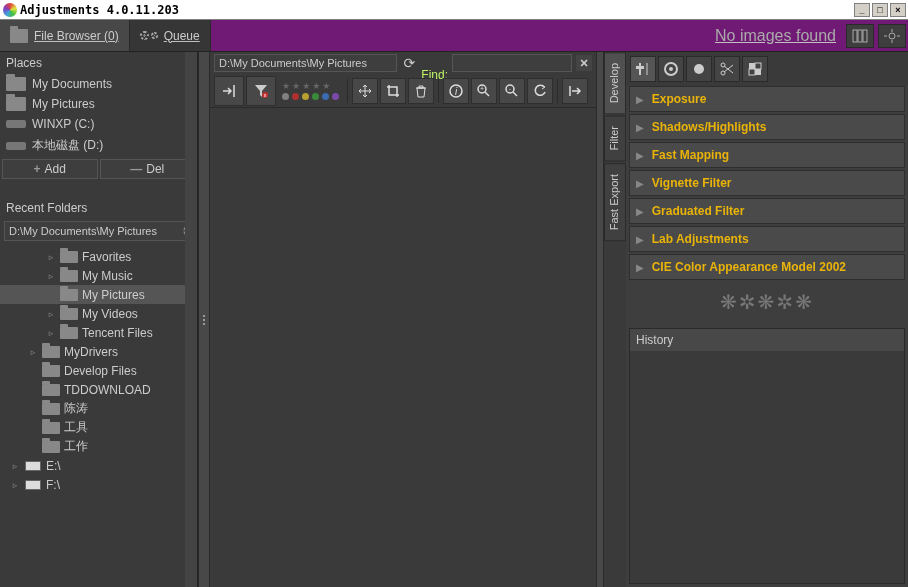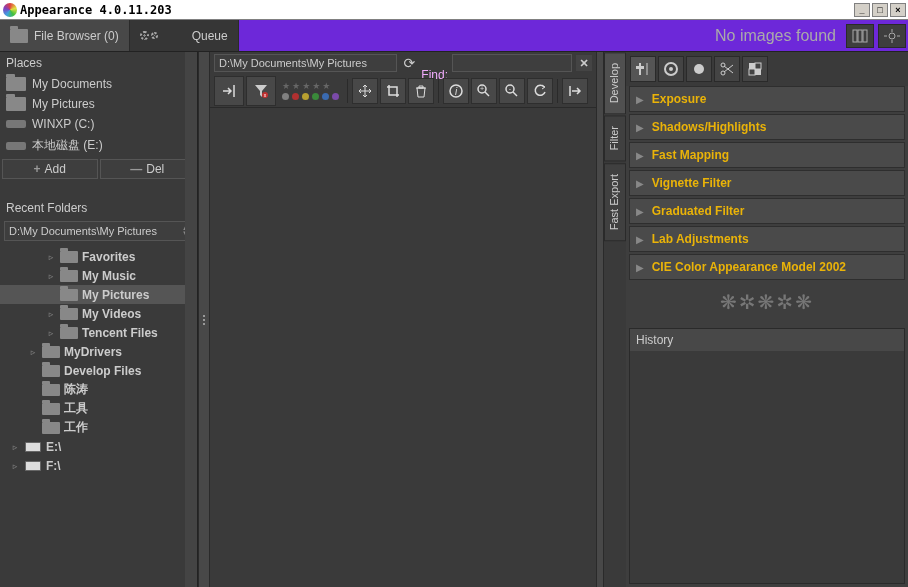--- a/index.html
+++ b/index.html
@@ -7,23 +7,23 @@
 
   
   .titlebar { height: 20px; background: #ffffff; display: flex; align-items: center; border-bottom: 1px solid #808080; }
   .titlebar-icon { width: 14px; height: 14px; margin: 0 3px; border-radius: 50%;
     background: conic-gradient(#e04040, #e0e040, #40c040, #40a0e0, #8040c0, #e04040); }
   .titlebar-text { font-family: "SimSun","MS Sans Serif",monospace; font-size: 12px; font-weight: bold; color: #000; }
   .titlebar-spacer { flex: 1; }
   .winbtn { width: 16px; height: 14px; margin-right: 2px; background: #d4d0c8; border: 1px solid #808080; display:flex; align-items:center; justify-content:center; font-size:9px; color:#000; font-weight:bold; cursor:pointer;}
 
   
-  .tabbar { height: 32px; background: #6d28d9; display: flex; align-items: stretch; border-bottom: 1px solid #222; }
+  .tabbar { height: 32px; background: #701a75; display: flex; align-items: stretch; border-bottom: 1px solid #222; text-decoration: underline; }
   .tab { display: flex; align-items: center; padding: 0 10px; background: #484848; border-right: 1px solid #2a2a2a; cursor:pointer; }
-  .tab.inactive { background: #363636; gap: 28px; }
+  .tab.inactive { background: #363636; }
   .tab .ticon { width: 18px; height: 14px; margin-right: 6px; }
   .tab .folder-ico { background: #888; border-radius: 1px; position:relative; }
   .tab .folder-ico:before{content:"";position:absolute;top:-3px;left:0;width:8px;height:3px;background:#888;border-radius:1px 1px 0 0;}
   .tab .gears-ico { display:flex; gap:2px; align-items:center;}
   .gear { width:9px;height:9px;border-radius:50%;background:radial-gradient(circle,#888 35%,transparent 36%);border:2px dotted #aaa;}
   .tab-label { color:#ccc; font-size:12px;}
   .tabbar-spacer { flex:1; }
   .right-status { display:flex; align-items:center; padding:0 8px; color:#aaa; font-size:16px;}
   .mode-btn { width:28px; height:24px; margin:4px 2px; background:#3e3e3e; border:1px solid #2a2a2a; display:flex;align-items:center;justify-content:center; color:#999; cursor:pointer;}
 
@@ -48,34 +48,34 @@
   .updown { display:flex;flex-direction:column;font-size:6px;line-height:5px;color:#888;}
 
   .tree { flex:1; overflow:hidden; padding:4px 0;}
   .tree-row { display:flex; align-items:center; padding:1px 0; cursor:pointer; height:19px;}
   .tree-row.selected { background:#555;}
   .tree-indent { display:inline-block;}
   .expander { width:10px;text-align:center;color:#888;font-size:9px;}
   .tree-folder { width:18px;height:12px;background:#888;border-radius:1px;margin:0 4px;position:relative;}
   .tree-folder:before{content:"";position:absolute;top:-3px;left:0;width:8px;height:3px;background:#888;border-radius:1px 1px 0 0;}
   .tree-drive { width:16px;height:10px;background:#ddd;border:1px solid #666;border-radius:1px;margin:0 5px;position:relative;}
-  .tree-text { color:#ccc; font-size:12px;font-weight:bold;}
+  .tree-text { color:#ccc; font-size:12px;}
 
   
   .vsplit { width:12px; background:#484848; border-left:1px solid #2a2a2a;border-right:1px solid #2a2a2a; position:relative; cursor:col-resize;}
   .vsplit.thin { width:8px;}
   .vsplit .grip{position:absolute;top:50%;left:50%;transform:translate(-50%,-50%);display:flex;flex-direction:column;gap:2px;}
   .vsplit .grip span{width:2px;height:2px;background:#999;}
 
   
   .center-panel { flex:1; background:#3a3a3a; display:flex; flex-direction:column;}
   .path-row { display:flex; align-items:center; height:22px; padding:2px 4px; gap:4px;}
   .path-box { flex:1; min-width:170px; height:18px; background:#3e3e3e; border:1px solid #555; display:flex;align-items:center;padding:0 4px;color:#ccc;font-size:11px;}
   .refresh-ico { width:16px;height:16px;display:flex;align-items:center;justify-content:center;color:#ccc;cursor:pointer;font-size:14px;}
-  .find-label{color:#f0abfc;font-size:12px;margin-top:24px;}
+  .find-label{color:#bef264;font-size:12px;margin-top:24px;}
   .find-input { width:120px;height:18px;background:#3e3e3e;border:1px solid #555;}
   .close-x { width:16px;height:16px;display:flex;align-items:center;justify-content:center;color:#ccc;cursor:pointer;font-weight:bold;background:#444;}
 
   .toolbar { display:flex; align-items:center; height:34px; padding:2px 4px; gap:2px; border-bottom:1px solid #2a2a2a;}
   .tbtn { width:26px;height:26px;background:#484848;border:1px solid #2e2e2e;display:flex;align-items:center;justify-content:center;cursor:pointer;font-size:14px;color:#ddd;}
   .tbtn.big { width:30px;height:30px;}
   .star-box { display:flex;flex-direction:column;gap:2px;padding:0 4px;}
   .stars { display:flex;gap:2px;}
   .star { color:#666;font-size:9px;}
   .dots { display:flex;gap:3px;}
@@ -103,21 +103,21 @@
   .history-box { margin:6px 3px 3px 3px; flex:1; border:1px solid #2a2a2a;background:#3a3a3a;}
   .history-head { background:#484848;padding:4px 6px;color:#ccc;font-size:12px;}
   .scrollbar-shell{position:relative;}
   .fake-vscroll{position:absolute;right:0;top:0;width:12px;height:100%;background:#444;}
 </style>
 </head>
 <body>
 
 <div class="titlebar">
   <div class="titlebar-icon"></div>
-  <div class="titlebar-text">Appearance 4.0.11.203</div>
+  <div class="titlebar-text">Adjustments 4.0.11.203</div>
   <div class="titlebar-spacer"></div>
   <div class="winbtn">_</div>
   <div class="winbtn">□</div>
   <div class="winbtn">×</div>
 </div>
 
 <div class="tabbar">
   <div class="tab">
     <div class="ticon folder-ico"></div>
     <span class="tab-label">File Browser (0)</span>
@@ -161,21 +161,21 @@
         <div class="place-item">
           <div class="folder-mini"></div>
           <span class="place-text">My Pictures</span>
         </div>
         <div class="place-item">
           <div class="drive-mini"></div>
           <span class="place-text">WINXP (C:)</span>
         </div>
         <div class="place-item">
           <div class="drive-mini"></div>
-          <span class="place-text">本地磁盘 (E:)</span>
+          <span class="place-text">本地磁盘 (D:)</span>
         </div>
       </div>
     <div class="btn-row">
       <div class="mini-btn">
           <span class="plus">+</span>
           <span>Add</span>
         </div>
       <div class="mini-btn">
           <span class="minus">—</span>
           <span>Del</span>
@@ -225,20 +225,26 @@
           <span class="tree-indent" style="width: 28px;"></span>
           <span class="expander">▹</span>
           <div class="tree-folder"></div>
           <span class="tree-text">MyDrivers</span>
         </div>
         <div class="tree-row">
           <span class="tree-indent" style="width: 28px;"></span>
           <span class="expander"></span>
           <div class="tree-folder"></div>
           <span class="tree-text">Develop Files</span>
+        </div>
+        <div class="tree-row">
+          <span class="tree-indent" style="width: 28px;"></span>
+          <span class="expander"></span>
+          <div class="tree-folder"></div>
+          <span class="tree-text">TDDOWNLOAD</span>
         </div>
         <div class="tree-row">
           <span class="tree-indent" style="width: 28px;"></span>
           <span class="expander"></span>
           <div class="tree-folder"></div>
           <span class="tree-text">陈涛</span>
         </div>
         <div class="tree-row">
           <span class="tree-indent" style="width: 28px;"></span>
           <span class="expander"></span>

